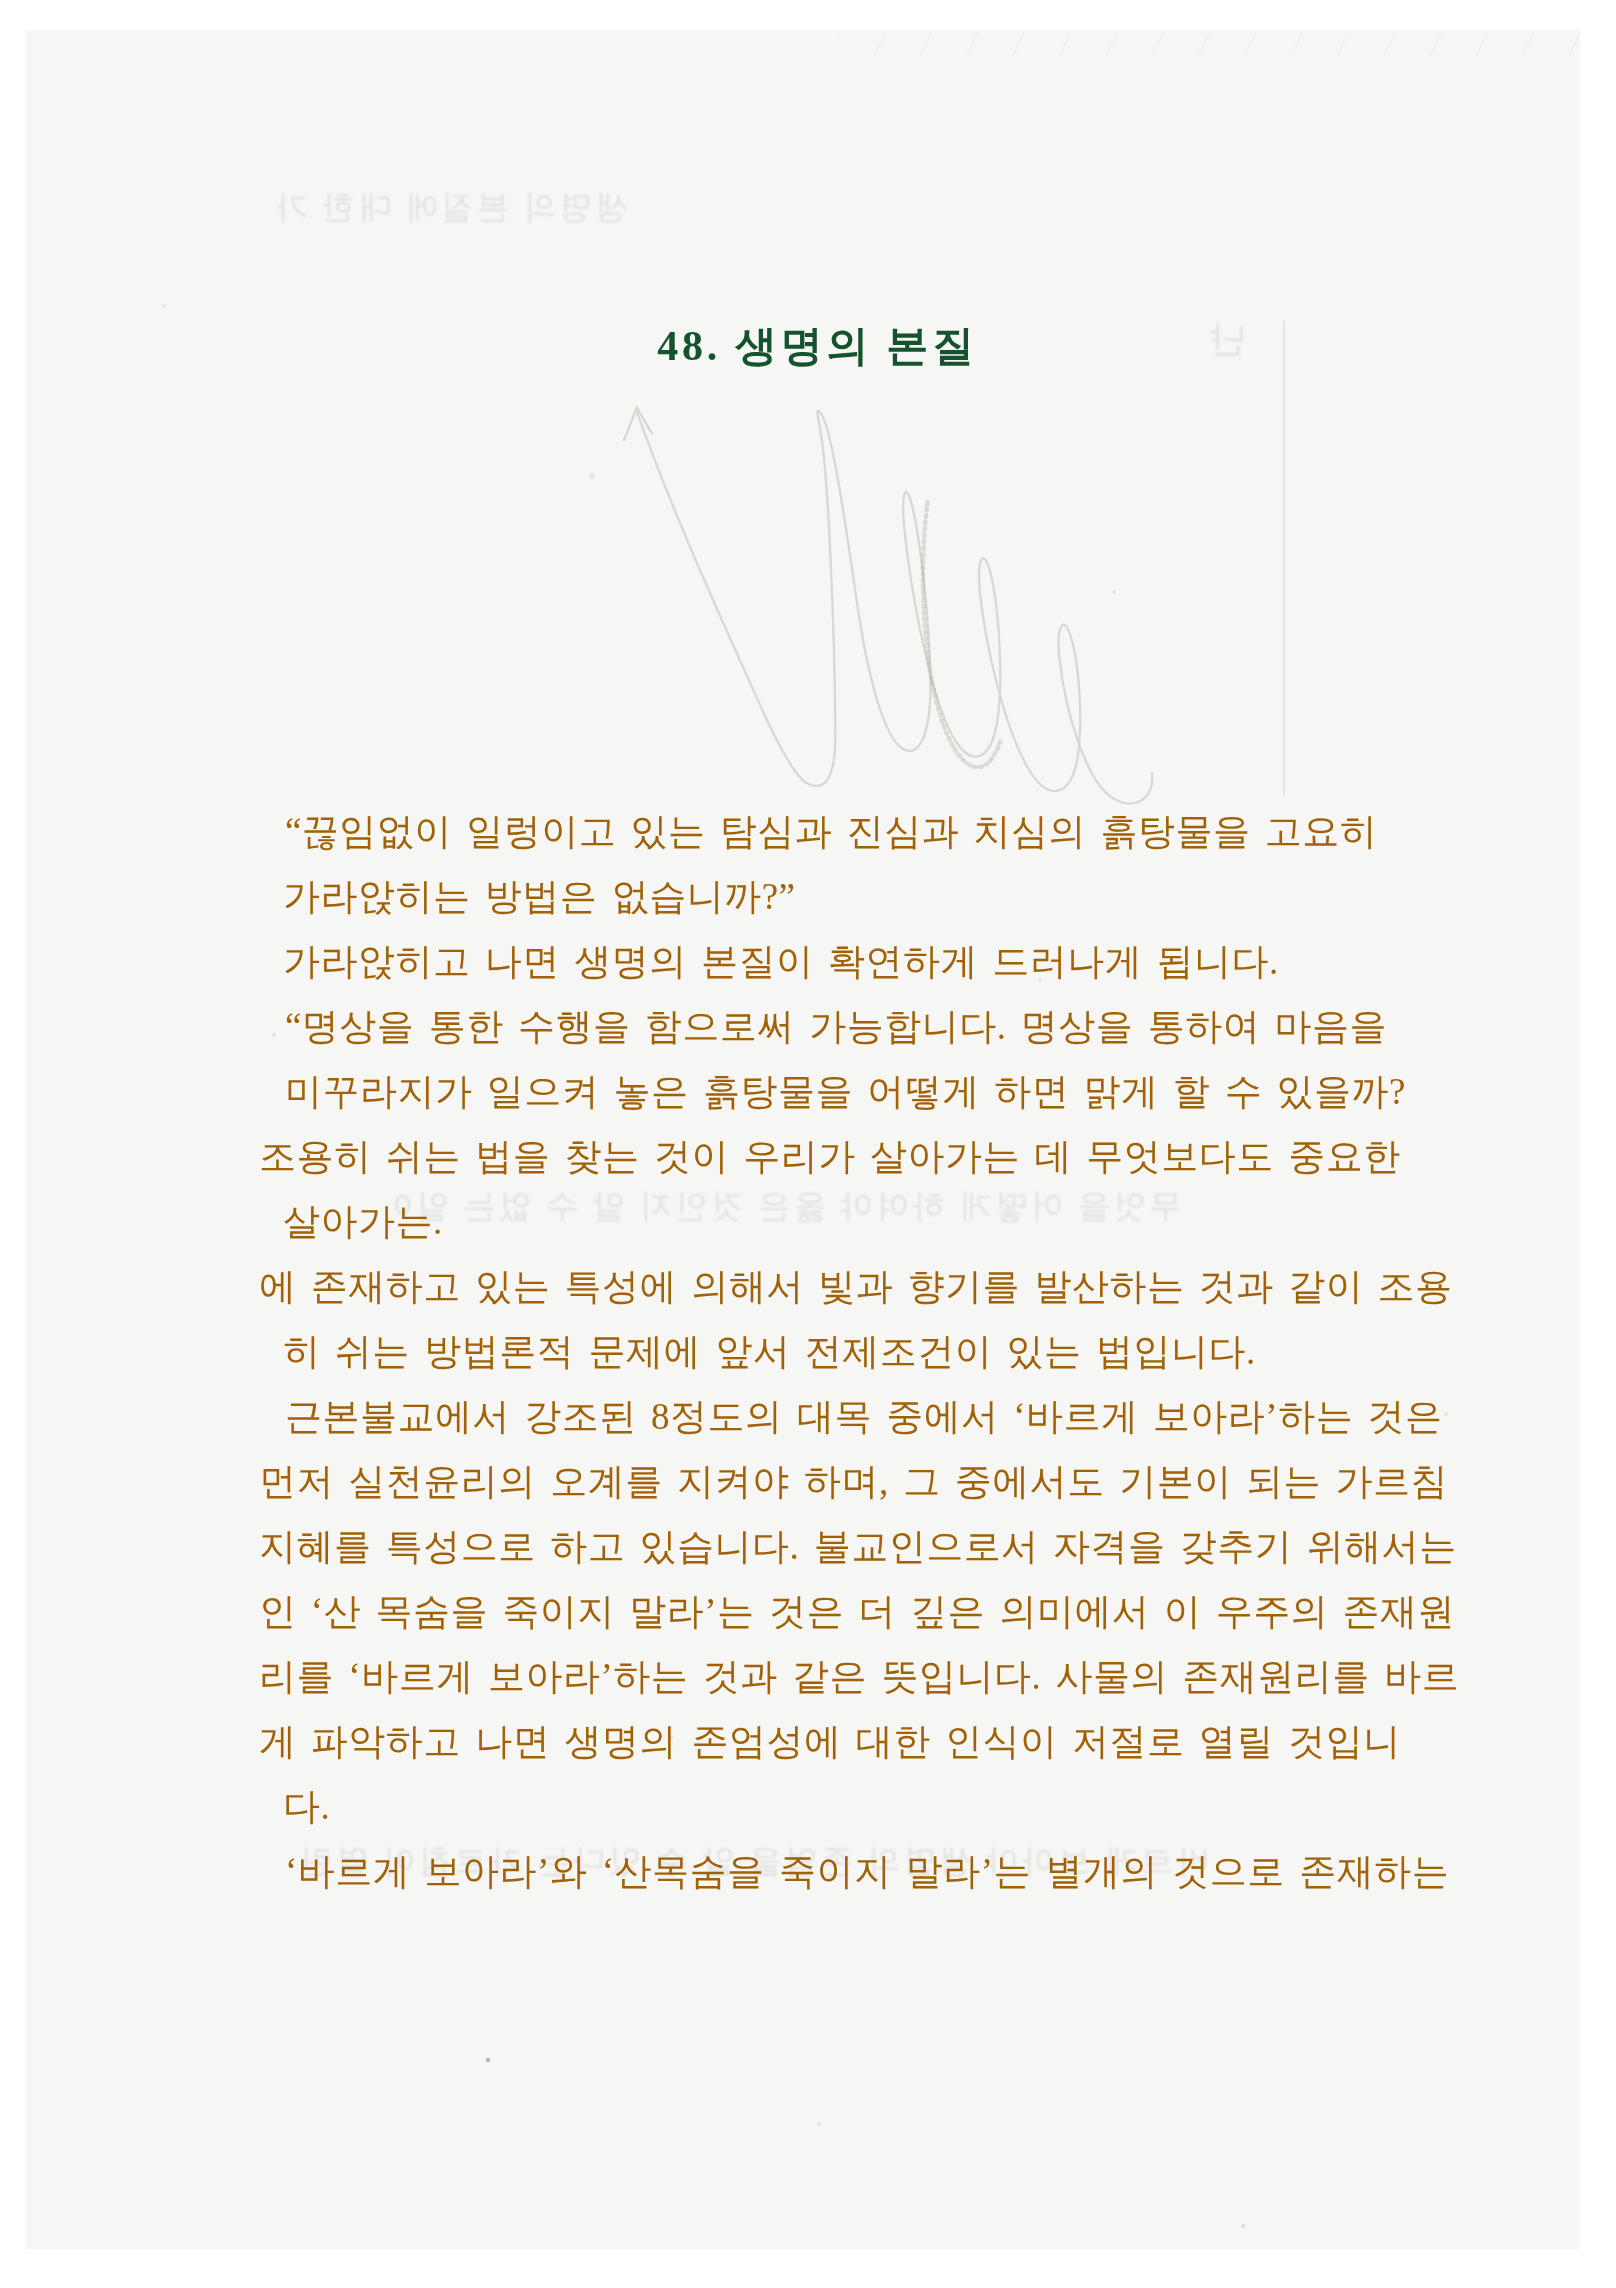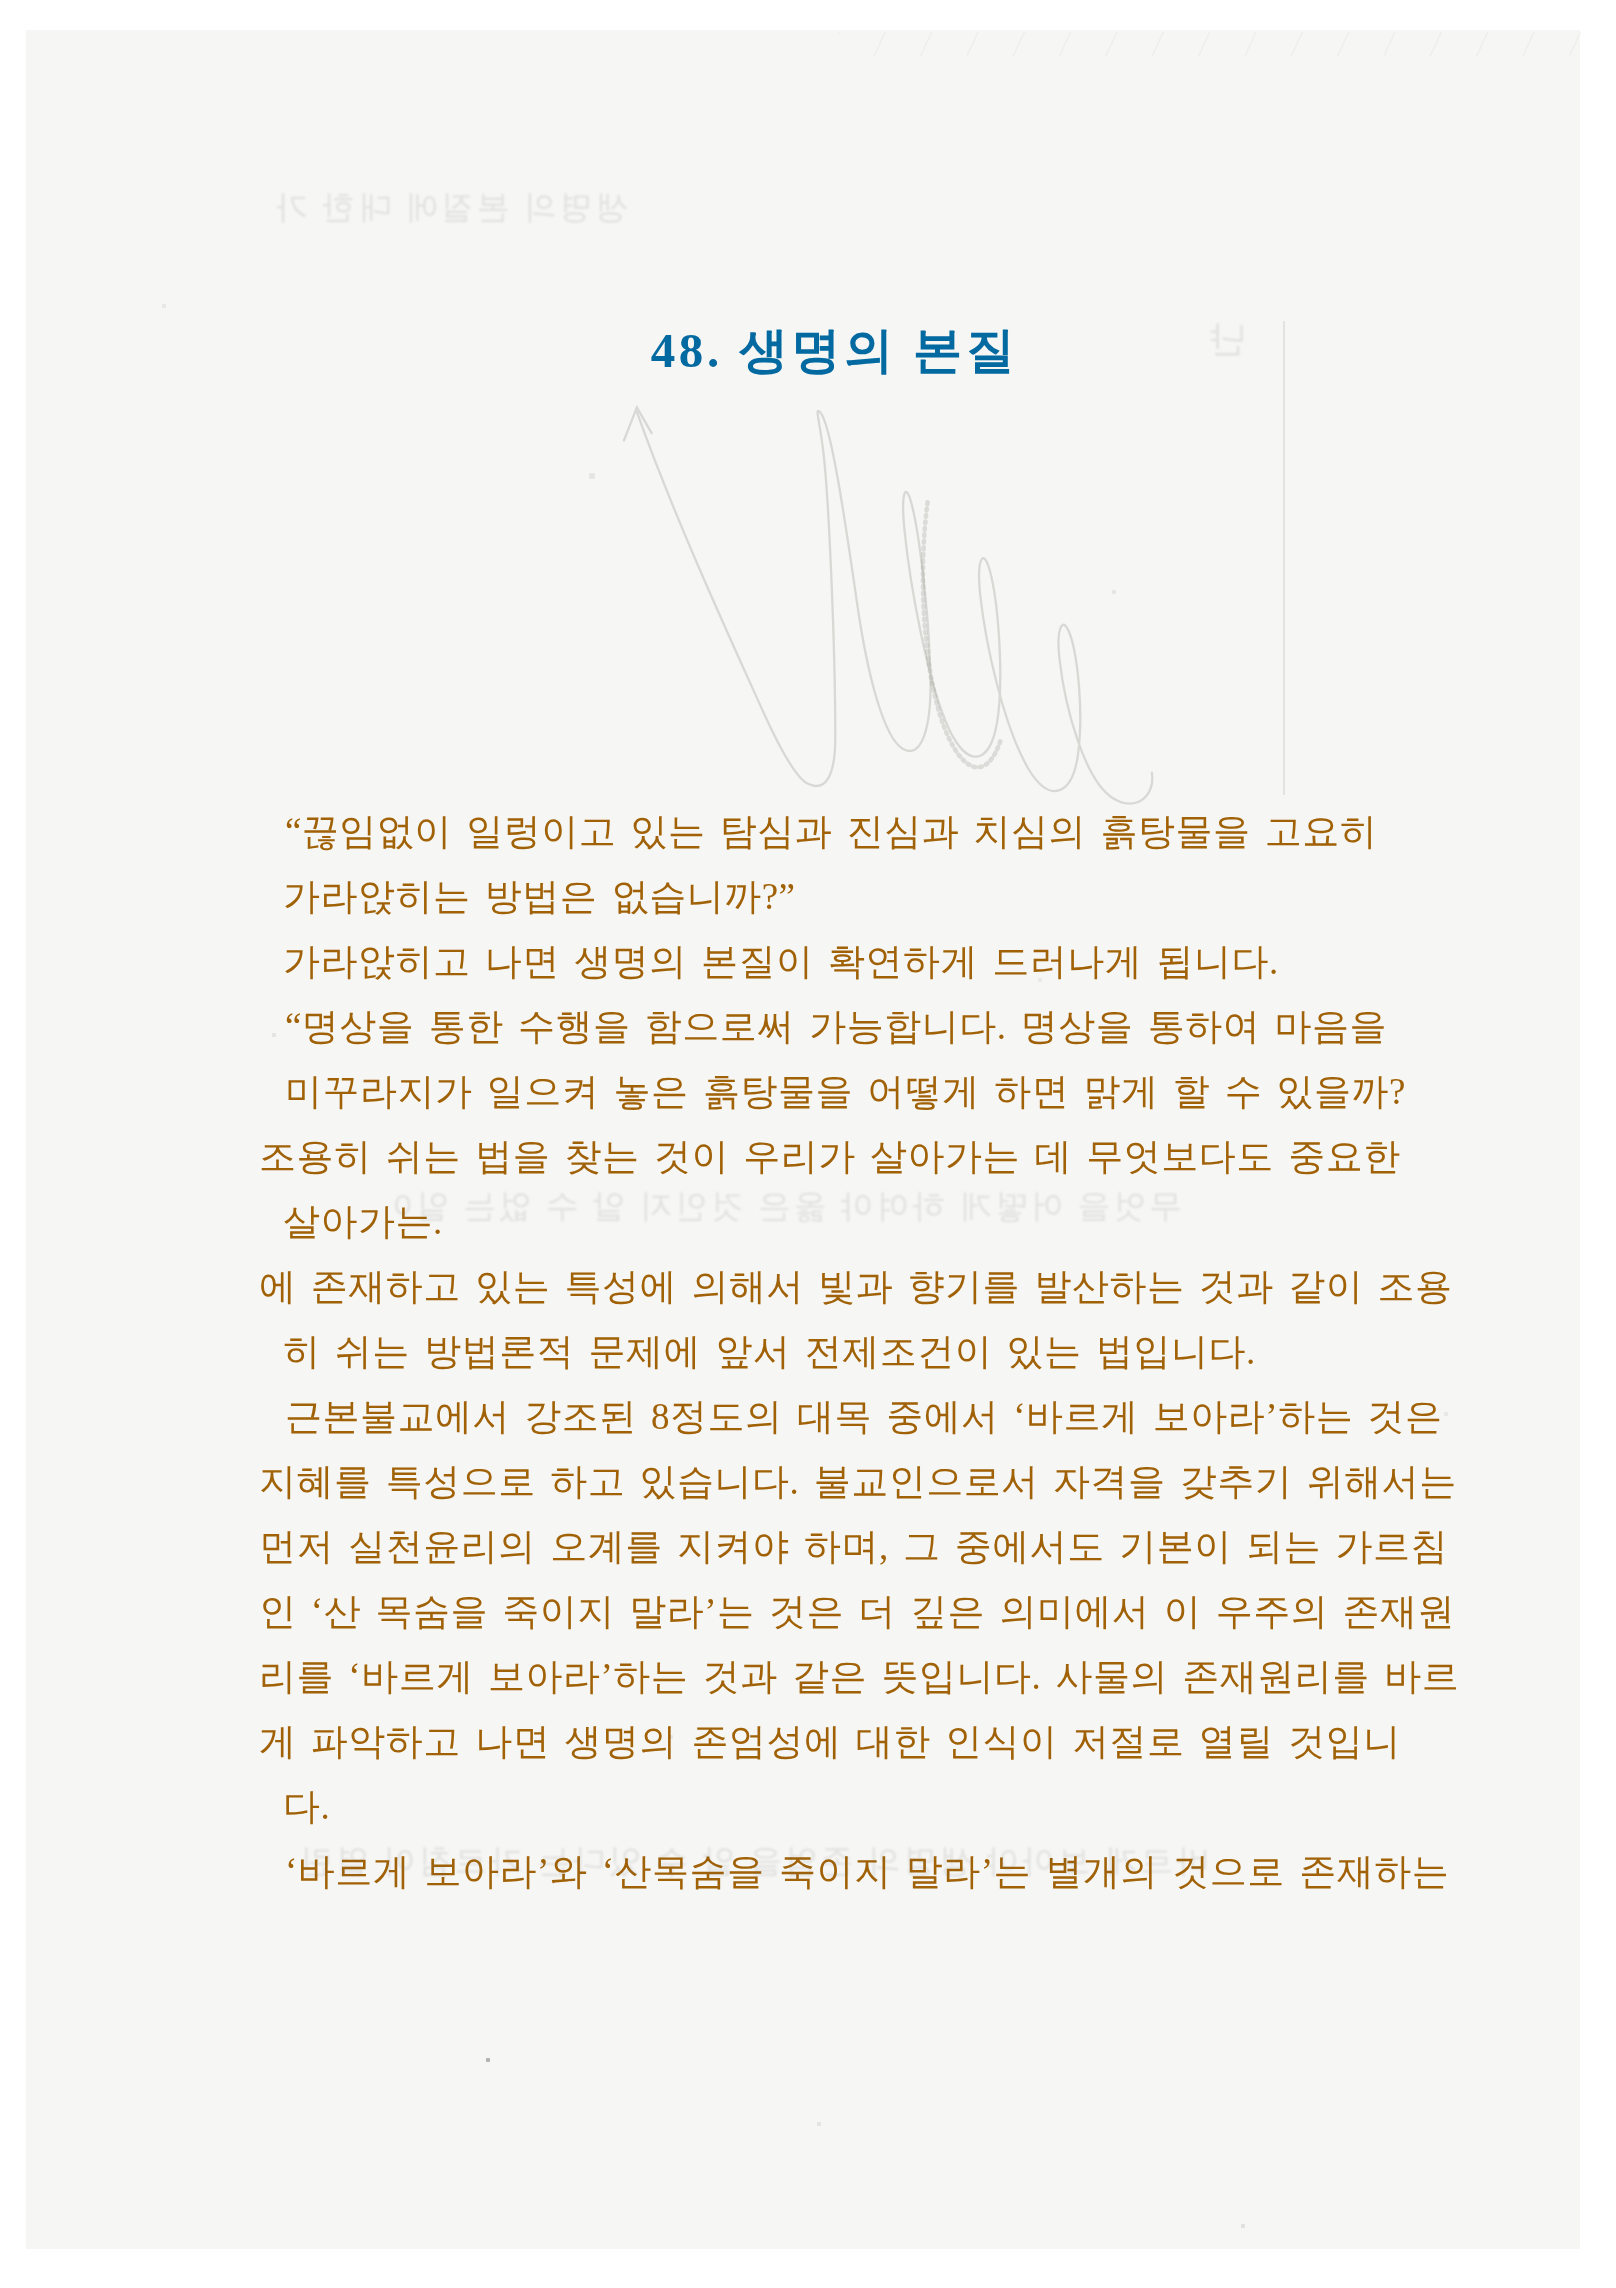--- a/index.html
+++ b/index.html
@@ -13,22 +13,22 @@
     background:#f6f6f4;
   }
   
   .top-streaks{
     position:absolute;left:812px;top:1.8px;width:775px;height:24px;
     background:repeating-linear-gradient(115deg,
       rgba(120,120,118,.10) 0 1.8px, rgba(255,255,255,0) 1.8px 42px);
     opacity:.5;
   }
   .title{
-    position:absolute;left:250px;top:288px;width:1117px;height:66px;
-    text-align:center;font-size:49px;font-weight:600;color:#0369a1;
+    position:absolute;left:233px;top:288px;width:1117px;height:66px;
+    text-align:center;font-size:42px;font-weight:600;color:#14532d;
     letter-spacing:3.7px;white-space:nowrap;
   }
   .textblock{
     position:absolute;left:233px;top:769px;width:1117px;
     color:#a16207;font-size:37px;line-height:65px;
     letter-spacing:0.5px;word-spacing:4.6px;
   }
   .line{
     height:65px;white-space:nowrap;text-align:justify;word-break:keep-all;
   }
@@ -112,22 +112,22 @@
       <div class="line just" style="text-indent: 0.7em;">“끊임없이 일렁이고 있는 탐심과 진심과 치심의 흙탕물을 고요히</div>
       <div class="line rag">가라앉히는 방법은 없습니까?”</div>
       <div class="line rag">가라앉히고 나면 생명의 본질이 확연하게 드러나게 됩니다.</div>
       <div class="line just" style="text-indent: 0.7em;">“명상을 통한 수행을 함으로써 가능합니다. 명상을 통하여 마음을</div>
       <div class="line just" style="text-indent: 0.7em;">미꾸라지가 일으켜 놓은 흙탕물을 어떻게 하면 맑게 할 수 있을까?</div>
       <div class="line just">조용히 쉬는 법을 찾는 것이 우리가 살아가는 데 무엇보다도 중요한</div>
       <div class="line rag">살아가는.</div>
       <div class="line just">에 존재하고 있는 특성에 의해서 빛과 향기를 발산하는 것과 같이 조용</div>
       <div class="line rag">히 쉬는 방법론적 문제에 앞서 전제조건이 있는 법입니다.</div>
       <div class="line just" style="text-indent: 0.7em;">근본불교에서 강조된 8정도의 대목 중에서 ‘바르게 보아라’하는 것은</div>
+      <div class="line just">먼저 실천윤리의 오계를 지켜야 하며, 그 중에서도 기본이 되는 가르침</div>
       <div class="line just">지혜를 특성으로 하고 있습니다. 불교인으로서 자격을 갖추기 위해서는</div>
-      <div class="line just">먼저 실천윤리의 오계를 지켜야 하며, 그 중에서도 기본이 되는 가르침</div>
       <div class="line just">인 ‘산 목숨을 죽이지 말라’는 것은 더 깊은 의미에서 이 우주의 존재원</div>
       <div class="line just">리를 ‘바르게 보아라’하는 것과 같은 뜻입니다. 사물의 존재원리를 바르</div>
       <div class="line just">게 파악하고 나면 생명의 존엄성에 대한 인식이 저절로 열릴 것입니</div>
       <div class="line rag">다.</div>
       <div class="line just" style="text-indent: 0.7em;">‘바르게 보아라’와 ‘산목숨을 죽이지 말라’는 별개의 것으로 존재하는</div>
     </div>
 
   <div class="ghost ghost-mid">무엇을 어떻게 하여야 옳은 것인지 알 수 없는 일이 아닌가</div>
 
   <div class="ghost ghost-bottom">바르게 보아야 생명의 존엄을 알 수 있다는 가르침이 열린다</div>

